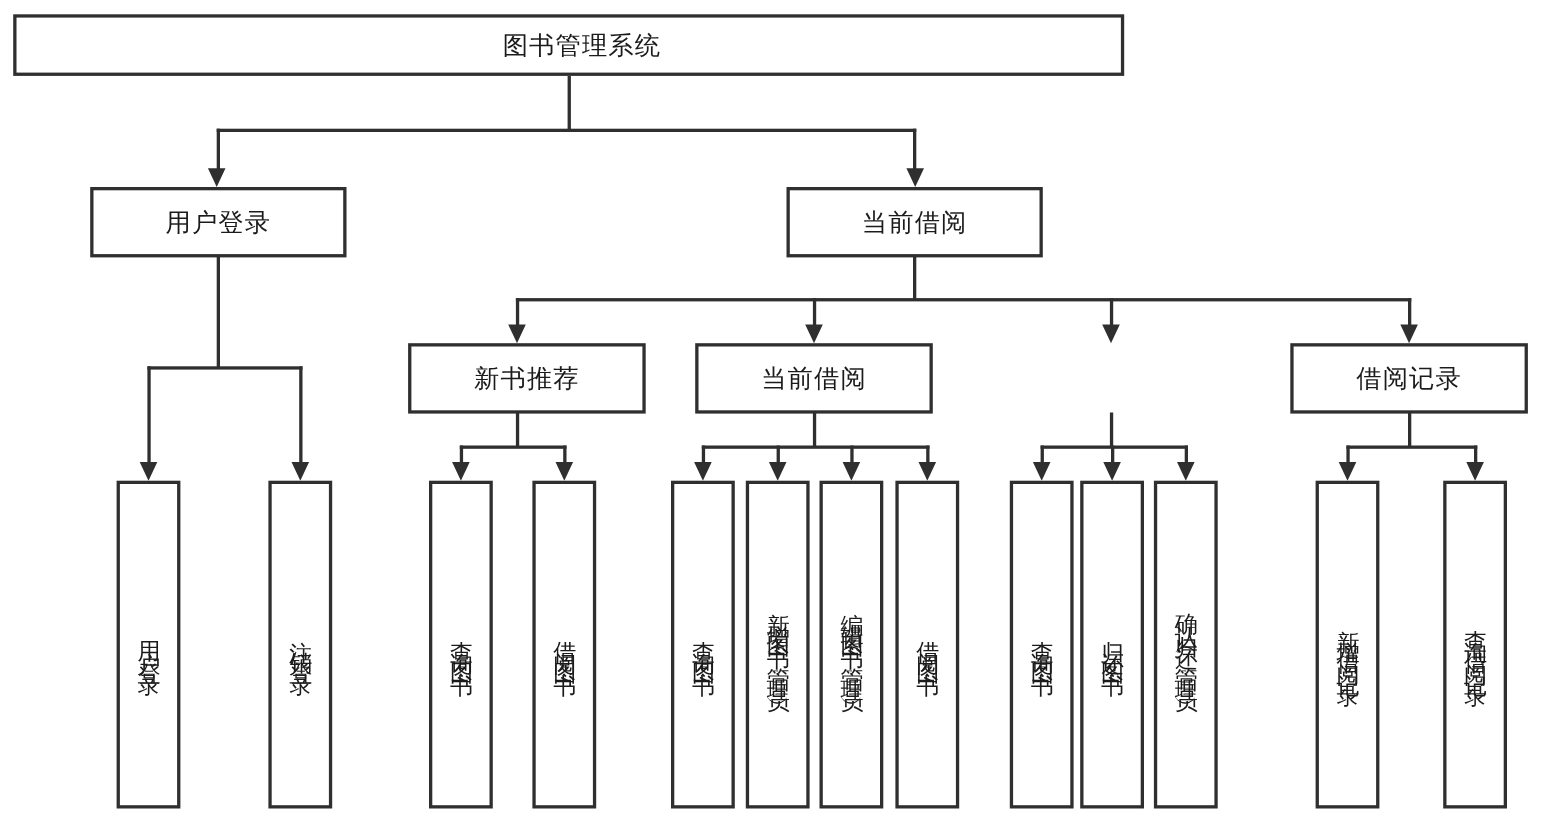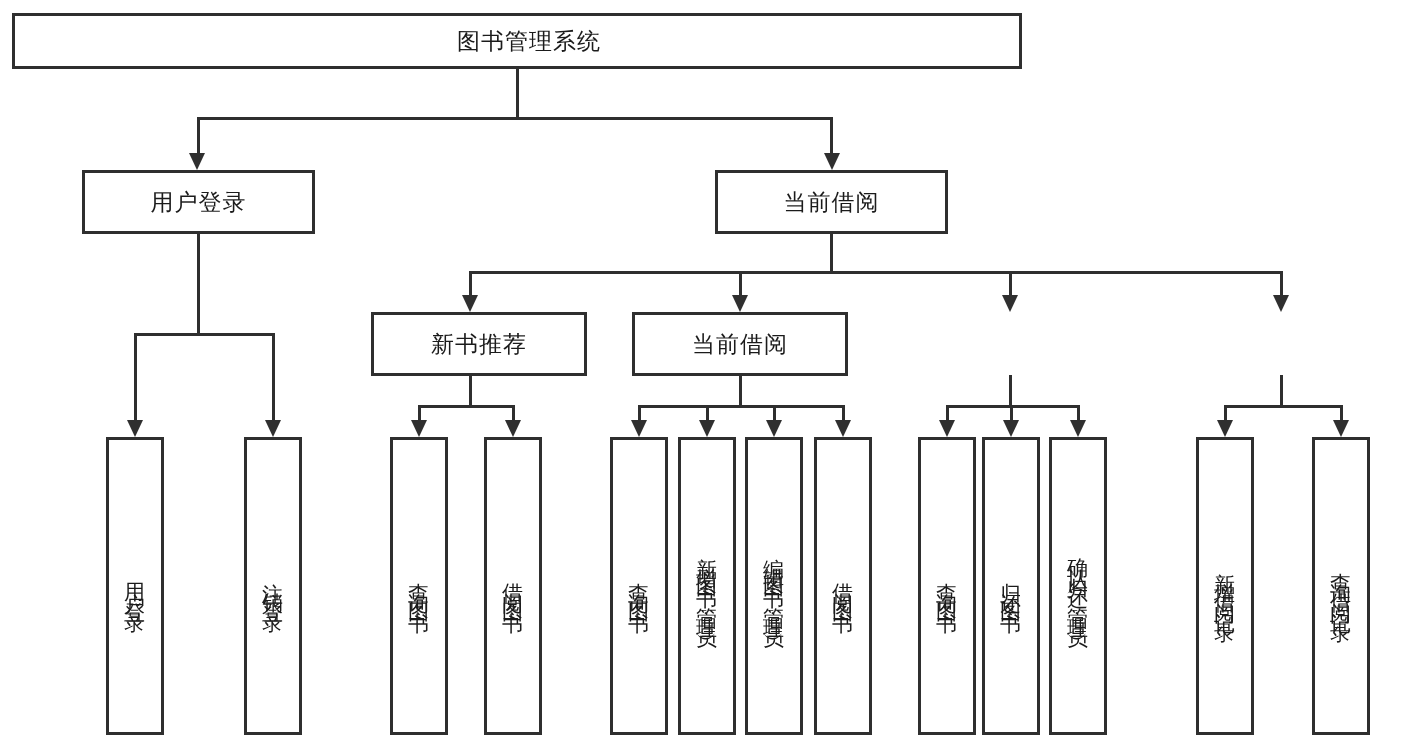--- a/index.html
+++ b/index.html
@@ -96,20 +96,23 @@
   <div class="ah" style="left:1002px;top:295px;"></div>
   <div class="ln" style="left:1279.5px;top:271px;width:3px;height:26px;"></div>
   <div class="ah" style="left:1273px;top:295px;"></div>
 
   <div class="box" style="left:371px;top:312px;width:216px;height:64px;">
     <span class="hlabel">新书推荐</span>
   </div>
   <div class="box" style="left:632px;top:312px;width:216px;height:64px;">
     <span class="hlabel">当前借阅</span>
   </div>
+  <div class="box" style="left:1173px;top:312px;width:216px;height:64px;">
+    <span class="hlabel">借阅记录</span>
+  </div>
 
   <div class="ln" style="left:468.5px;top:375px;width:3px;height:32px;"></div>
   <div class="ln" style="left:417.5px;top:405px;width:97px;height:3px;"></div>
   <div class="ln" style="left:417.5px;top:405px;width:3px;height:17px;"></div>
   <div class="ah" style="left:411px;top:420px;"></div>
   <div class="ln" style="left:511.5px;top:405px;width:3px;height:17px;"></div>
   <div class="ah" style="left:505px;top:420px;"></div>
 
   <div class="ln" style="left:738.5px;top:375px;width:3px;height:32px;"></div>
   <div class="ln" style="left:637.5px;top:405px;width:207px;height:3px;"></div>

